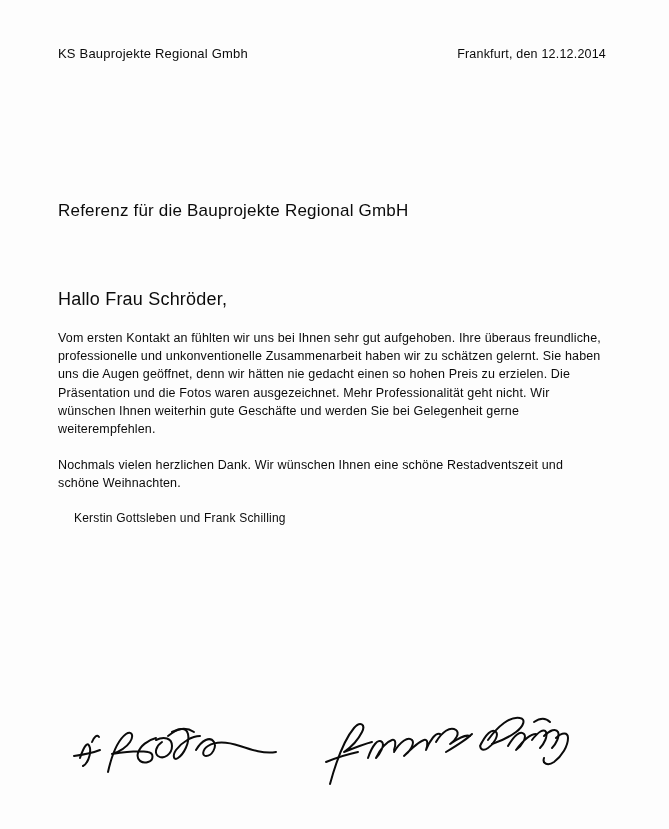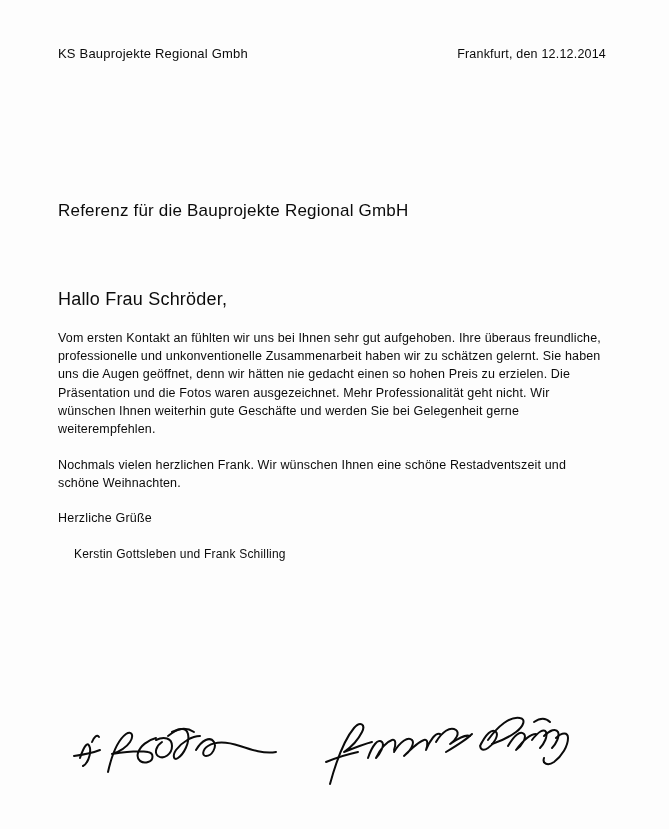--- a/index.html
+++ b/index.html
@@ -101,22 +101,21 @@
       <div class="sender">KS Bauprojekte Regional Gmbh</div>
       <div class="place-date">Frankfurt, den 12.12.2014</div>
     </div>
 
     <div class="subject">Referenz für die Bauprojekte Regional GmbH</div>
 
     <div class="salutation">Hallo Frau Schröder,</div>
 
     <div class="body">
       <p class="para">Vom ersten Kontakt an fühlten wir uns bei Ihnen sehr gut aufgehoben. Ihre überaus freundliche, professionelle und unkonventionelle Zusammenarbeit haben wir zu schätzen gelernt. Sie haben uns die Augen geöffnet, denn wir hätten nie gedacht einen so hohen Preis zu erzielen. Die Präsentation und die Fotos waren ausgezeichnet. Mehr Professionalität geht nicht. Wir wünschen Ihnen weiterhin gute Geschäfte und werden Sie bei Gelegenheit gerne weiterempfehlen.</p>
-      <p class="para">Nochmals vielen herzlichen Frank. Wir wünschen Ihnen eine schöne Restadventszeit und schöne Weihnachten.</p>
-      <p class="closing">Herzliche Grüße</p>
+      <p class="para">Nochmals vielen herzlichen Dank. Wir wünschen Ihnen eine schöne Restadventszeit und schöne Weihnachten.</p>
       <p class="names">Kerstin Gottsleben und Frank Schilling</p>
     </div>
 
     <div class="signatures">
       <svg class="sig-svg" width="520" height="90" viewBox="0 0 520 90">
         <g fill="none" stroke="#0b0b0b" stroke-width="2" stroke-linecap="round" stroke-linejoin="round">
           <path d="M12,52 C16,40 20,34 22,42 C23,50 19,58 15,60"></path>
           <path d="M6,50 C14,49 24,47 32,44"></path>
           <path d="M24,36 C26,31 29,28 31,31"></path>
           <path d="M40,66 C44,48 50,34 58,28 C64,24 66,30 62,36 C58,42 50,46 44,48 C56,46 70,44 80,46 C86,47 86,54 80,56 C74,58 68,54 70,47 C72,40 80,34 88,32"></path>

